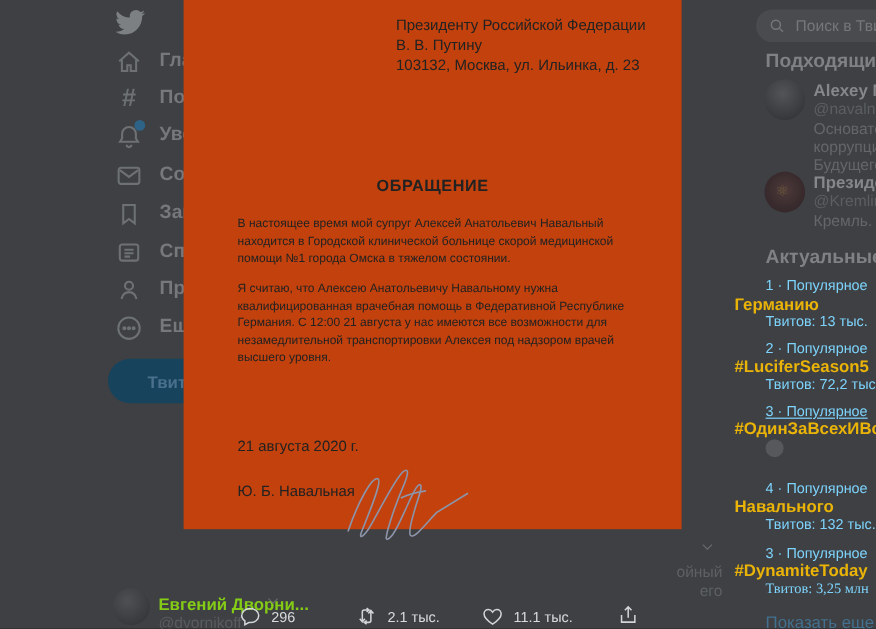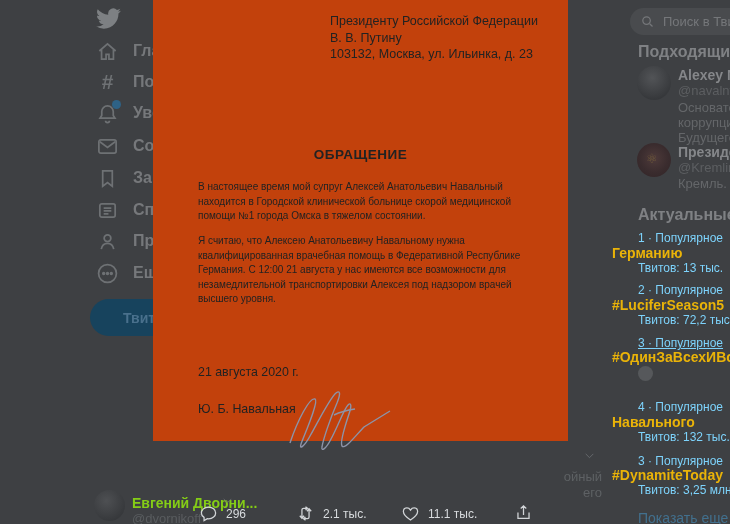--- a/index.html
+++ b/index.html
@@ -178,21 +178,21 @@
   <div class="trend-rank" style="top:336px;text-decoration:underline;">3 · Популярное</div>
   <div class="trend-name" style="top:349px;">#ОдинЗаВсехИВсеЗаОдного</div>
   <div class="mini-avatar" style="top:366px;"></div>
 
   <div class="trend-rank" style="top:400px;">4 · Популярное</div>
   <div class="trend-name" style="top:414px;">Навального</div>
   <div class="trend-count" style="top:430px;">Твитов: 132 тыс.</div>
 
   <div class="trend-rank" style="top:454px;">3 · Популярное</div>
   <div class="trend-name" style="top:467px;">#DynamiteToday</div>
-  <div class="trend-count" style="top:483px;">Твитов: 3,25 млн</div>
+  <div class="trend-count" style="top:483px;font-family:Liberation Serif, serif;">Твитов: 3,25 млн</div>
 
   <div class="show-more" style="top:510px;">Показать еще</div>
 
   <div class="bg-avatar"></div>
   <div class="bg-name">Евгений Дворни...</div>
   <div class="bg-handle">@dvornikoff</div>
   <div class="fragment">ойный
 его</div>
   <svg class="caret" style="left:583px; top:449px;" viewBox="0 0 24 24">
       <path d="M5 9l7 7 7-7"></path>

